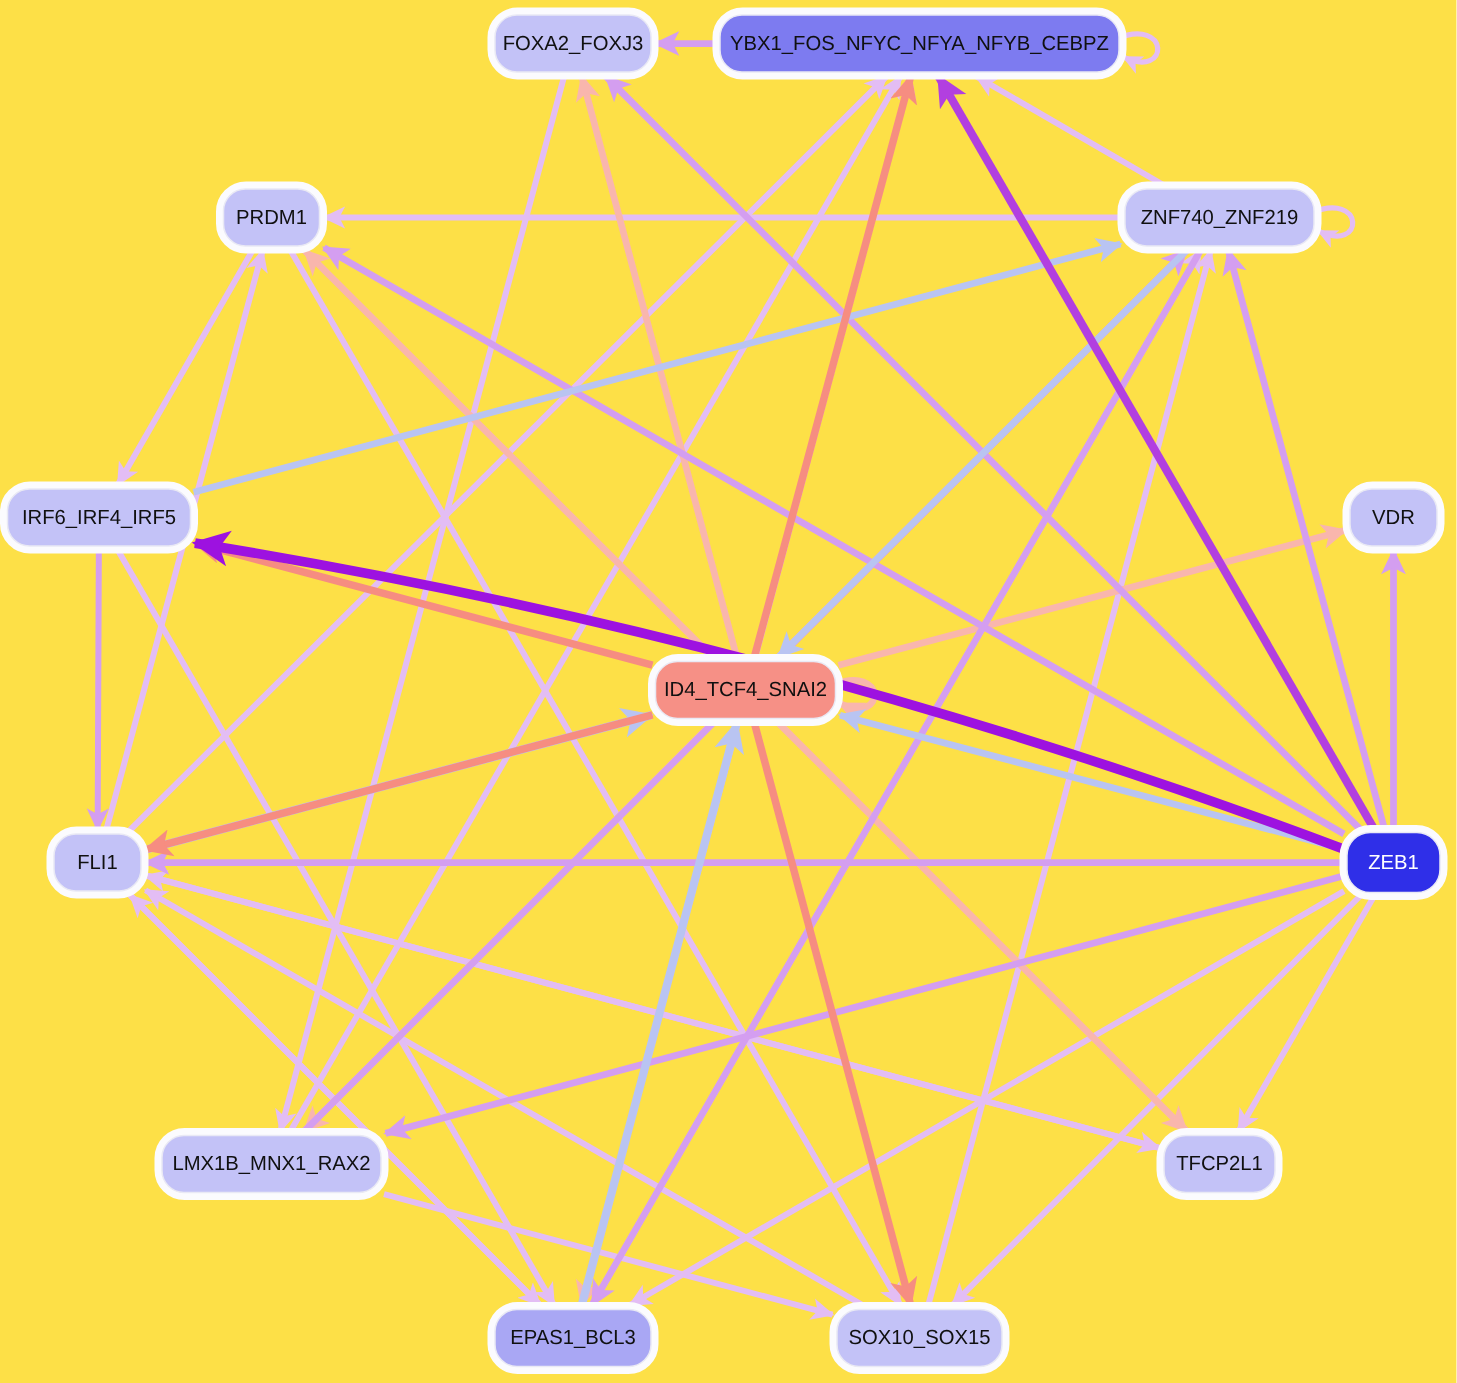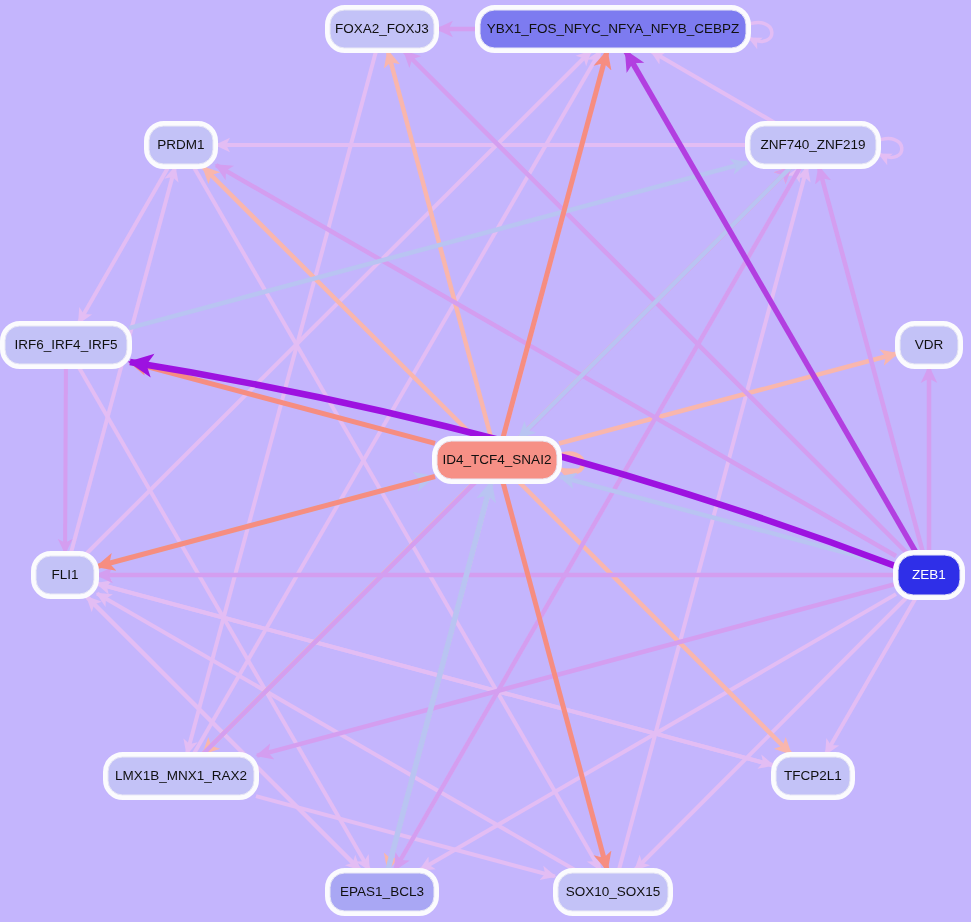--- a/index.html
+++ b/index.html
@@ -4,21 +4,21 @@
 <style>
   html, body {
     margin: 0;
     padding: 0;
     background: #ffffff;
   }
   #stage {
     position: relative;
     width: 971px;
     height: 922px;
-    background: #c4b5fd;
+    background: #fde047;
     font-family: "Liberation Sans", sans-serif;
     overflow: hidden;
   }
   #graph-svg {
     position: absolute;
     left: 0;
     top: 0;
     width: 971px;
     height: 922px;
   }

